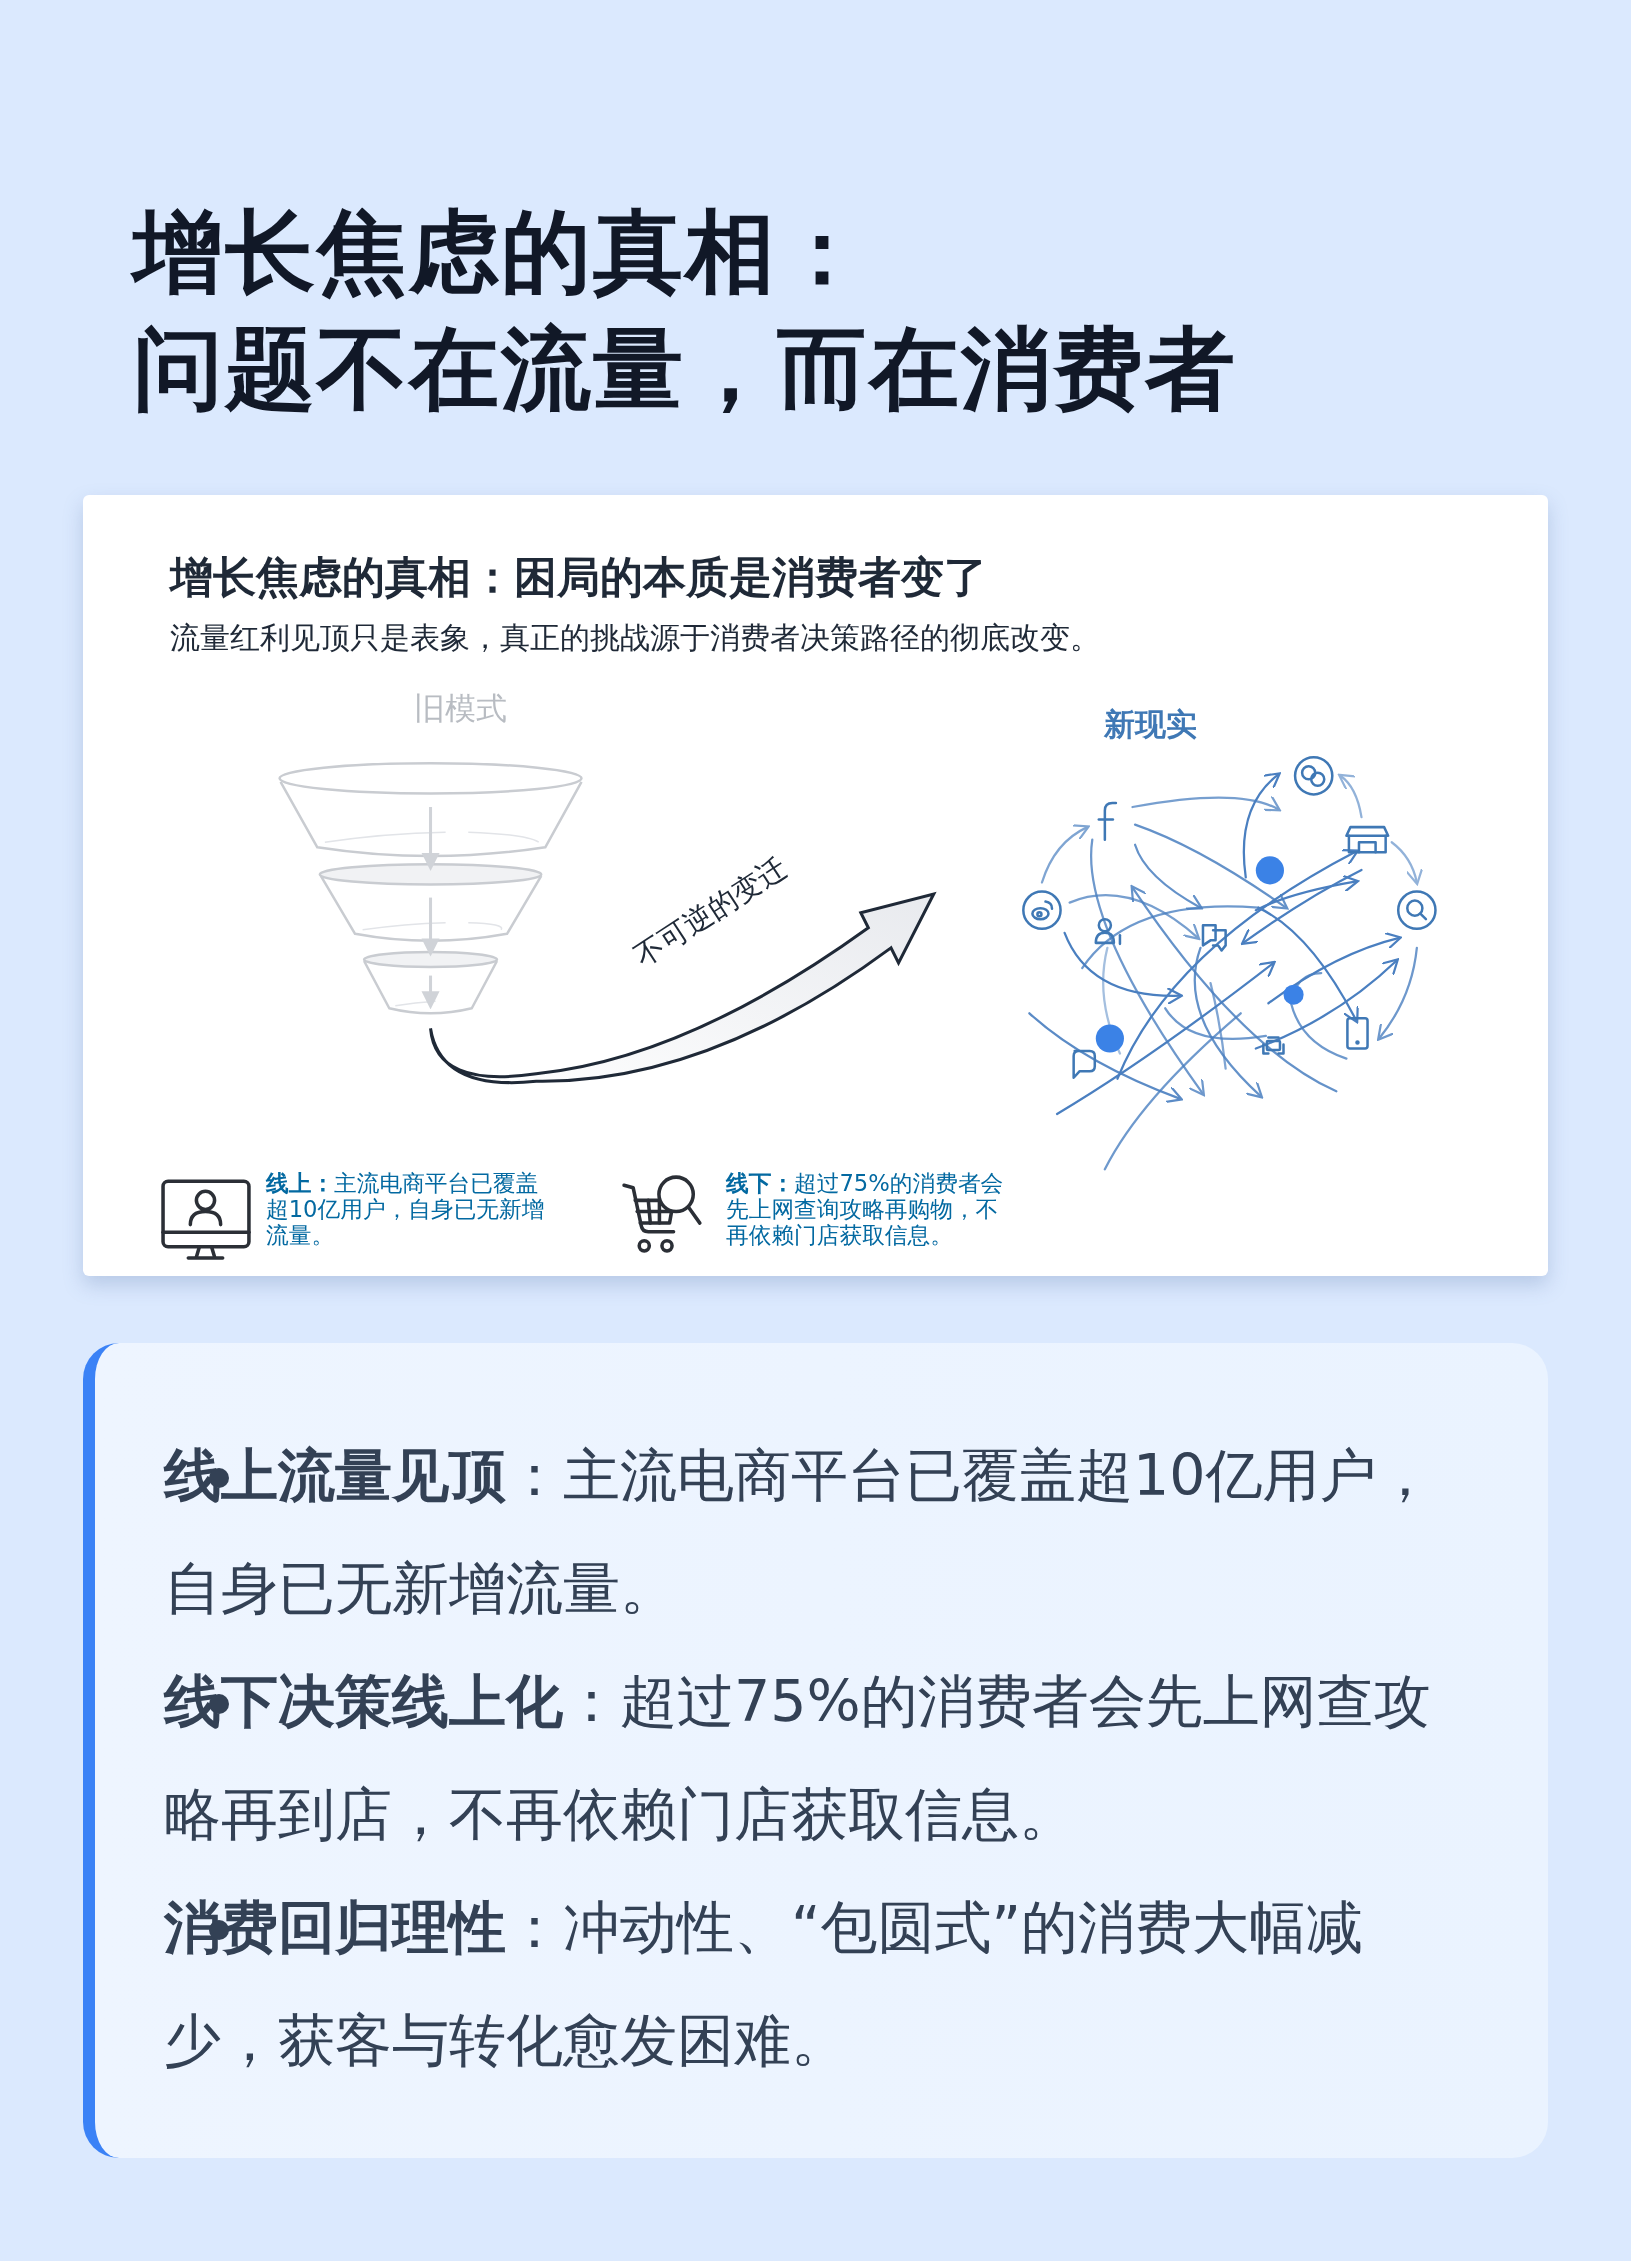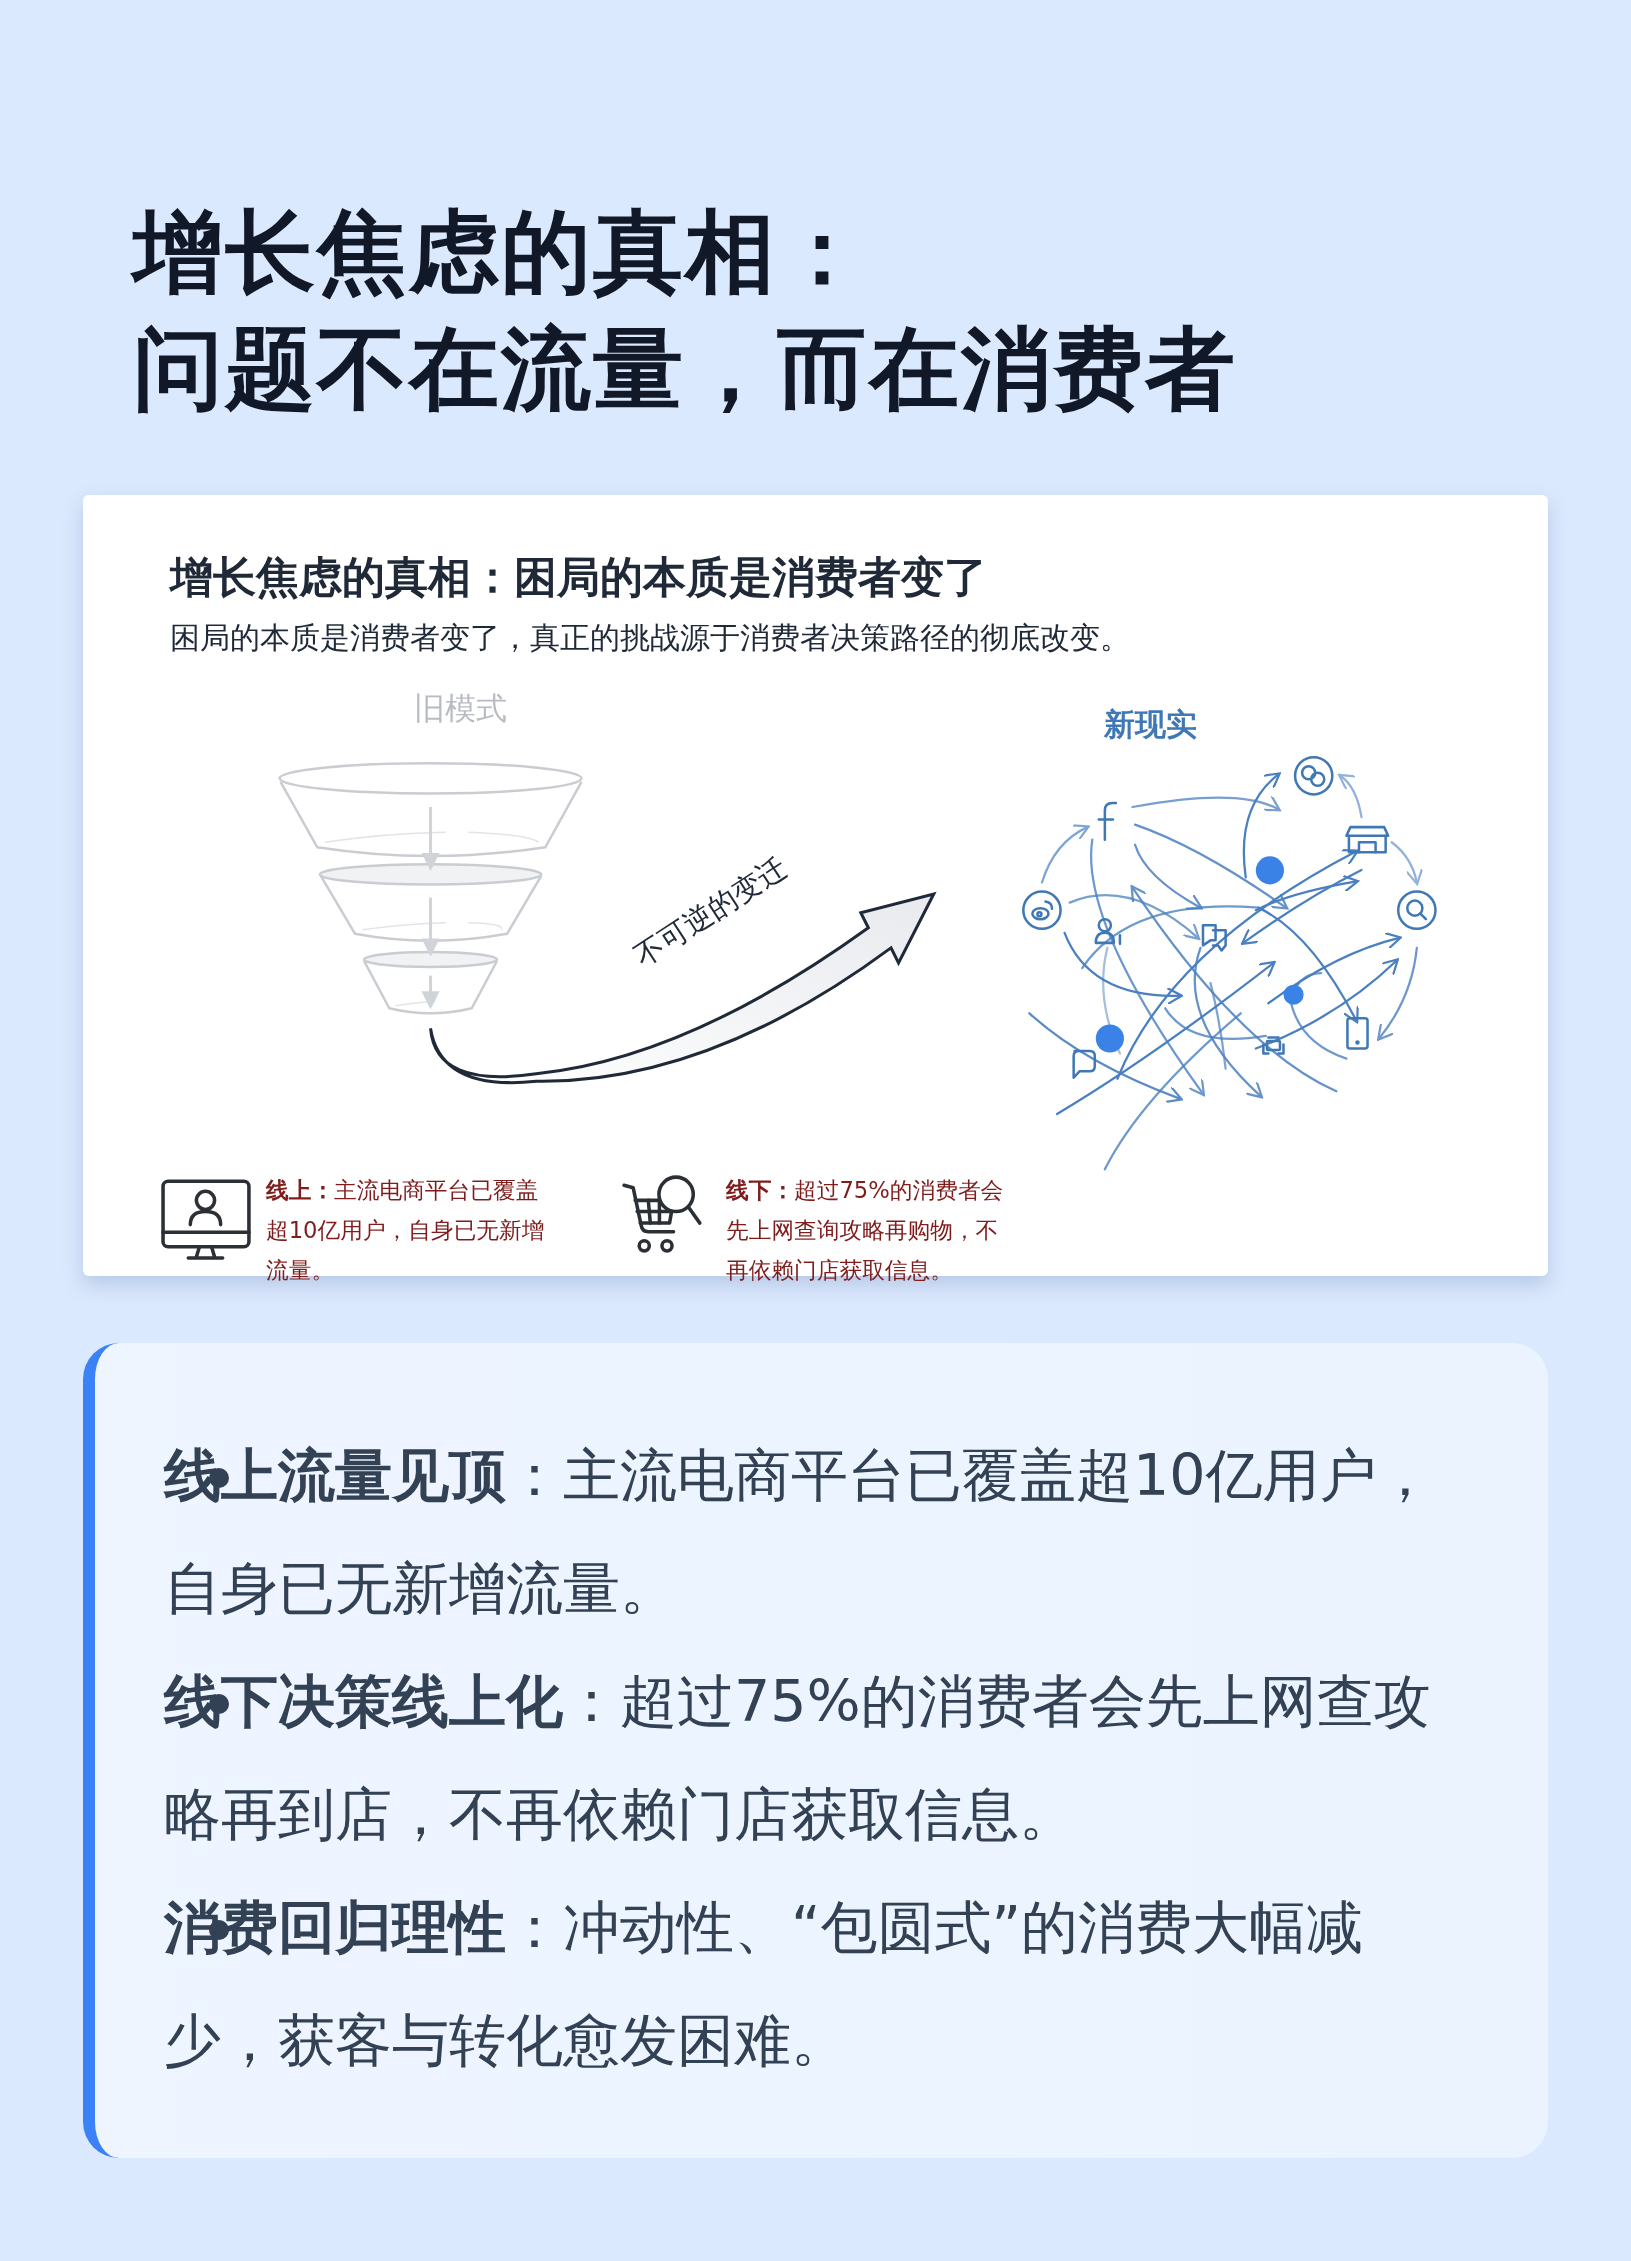--- a/index.html
+++ b/index.html
@@ -43,21 +43,21 @@
     position: absolute; left: 544px; top: 448px;
     font-size: 29px; color: #1f2937; white-space: nowrap;
     transform: rotate(-33deg); transform-origin: left top;
   }
 
   .facts { position: absolute; left: 0; top: 670px; width: 1465px; height: 101px; }
   .fact { position: absolute; top: 0; display: flex; align-items: flex-start; }
   .fact .ico { width: 96px; height: 96px; flex: none; }
   .fact .txt {
     margin-left: 11px; margin-top: 5px; width: 287px;
-    font-size: 22.7px; line-height: 40px; color: #7f1d1d;
+    font-size: 22.7px; line-height: 26px; color: #0369a1;
   }
   .fact .txt b { font-weight: bold; }
 
   .panel {
     position: absolute; left: 83px; top: 1343px;
     width: 1465px; height: 815px;
     background: linear-gradient(90deg, #eef5ff 0%, #eaf3ff 100%);
     border-radius: 36px;
     border-left: 12px solid #3b82f6;
     box-sizing: border-box;
@@ -77,21 +77,21 @@
 </head>
 <body>
 
 <h1 class="page-title">
   <span>增长焦虑的真相：</span>
   <span>问题不在流量，而在消费者</span>
 </h1>
 
 <section class="card">
   <div class="card-title">增长焦虑的真相：困局的本质是消费者变了</div>
-  <div class="card-sub">困局的本质是消费者变了，真正的挑战源于消费者决策路径的彻底改变。</div>
+  <div class="card-sub">流量红利见顶只是表象，真正的挑战源于消费者决策路径的彻底改变。</div>
 
   <svg class="diagram" viewBox="0 0 2910 1552" xmlns="http://www.w3.org/2000/svg">
     <defs>
       <marker id="ah" viewBox="0 0 10 10" refX="8" refY="5" markerWidth="7" markerHeight="7" orient="auto-start-reverse">
         <path d="M0,0 L9,5 L0,10" fill="none" stroke="#4a7fc0" stroke-width="1.4"></path>
       </marker>
       <marker id="ahg" viewBox="0 0 10 10" refX="8" refY="5" markerWidth="6" markerHeight="6" orient="auto">
         <path d="M0,0 L10,5 L0,10 z" fill="#d0d3d8"></path>
       </marker>
       <linearGradient id="arrowfill" x1="0" y1="1" x2="1" y2="0">

